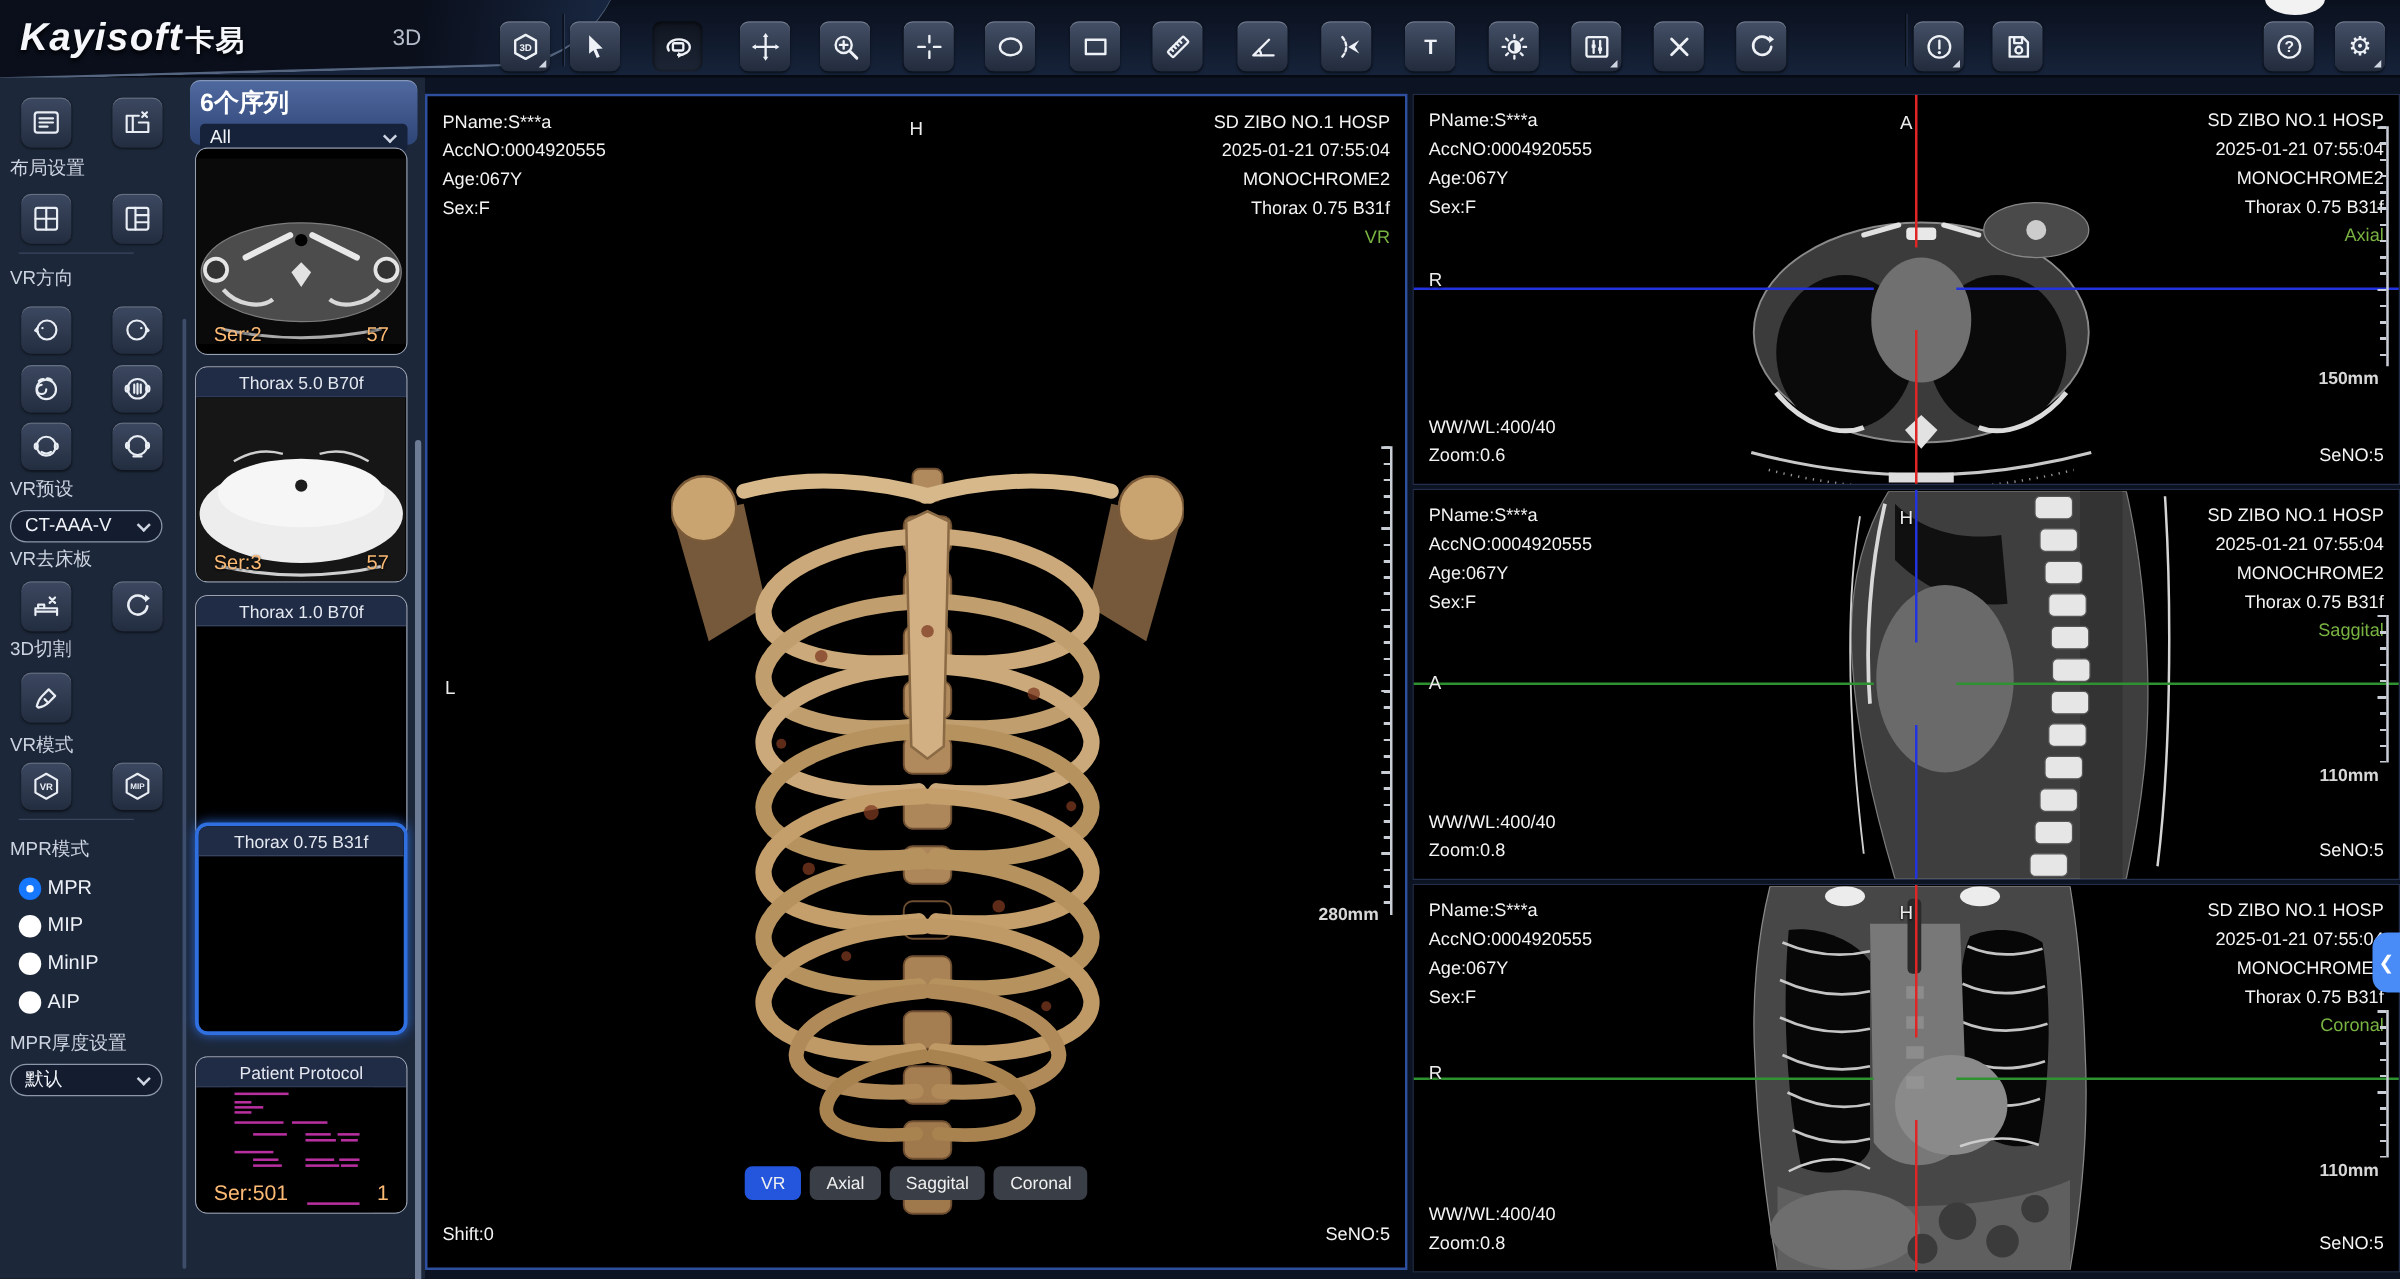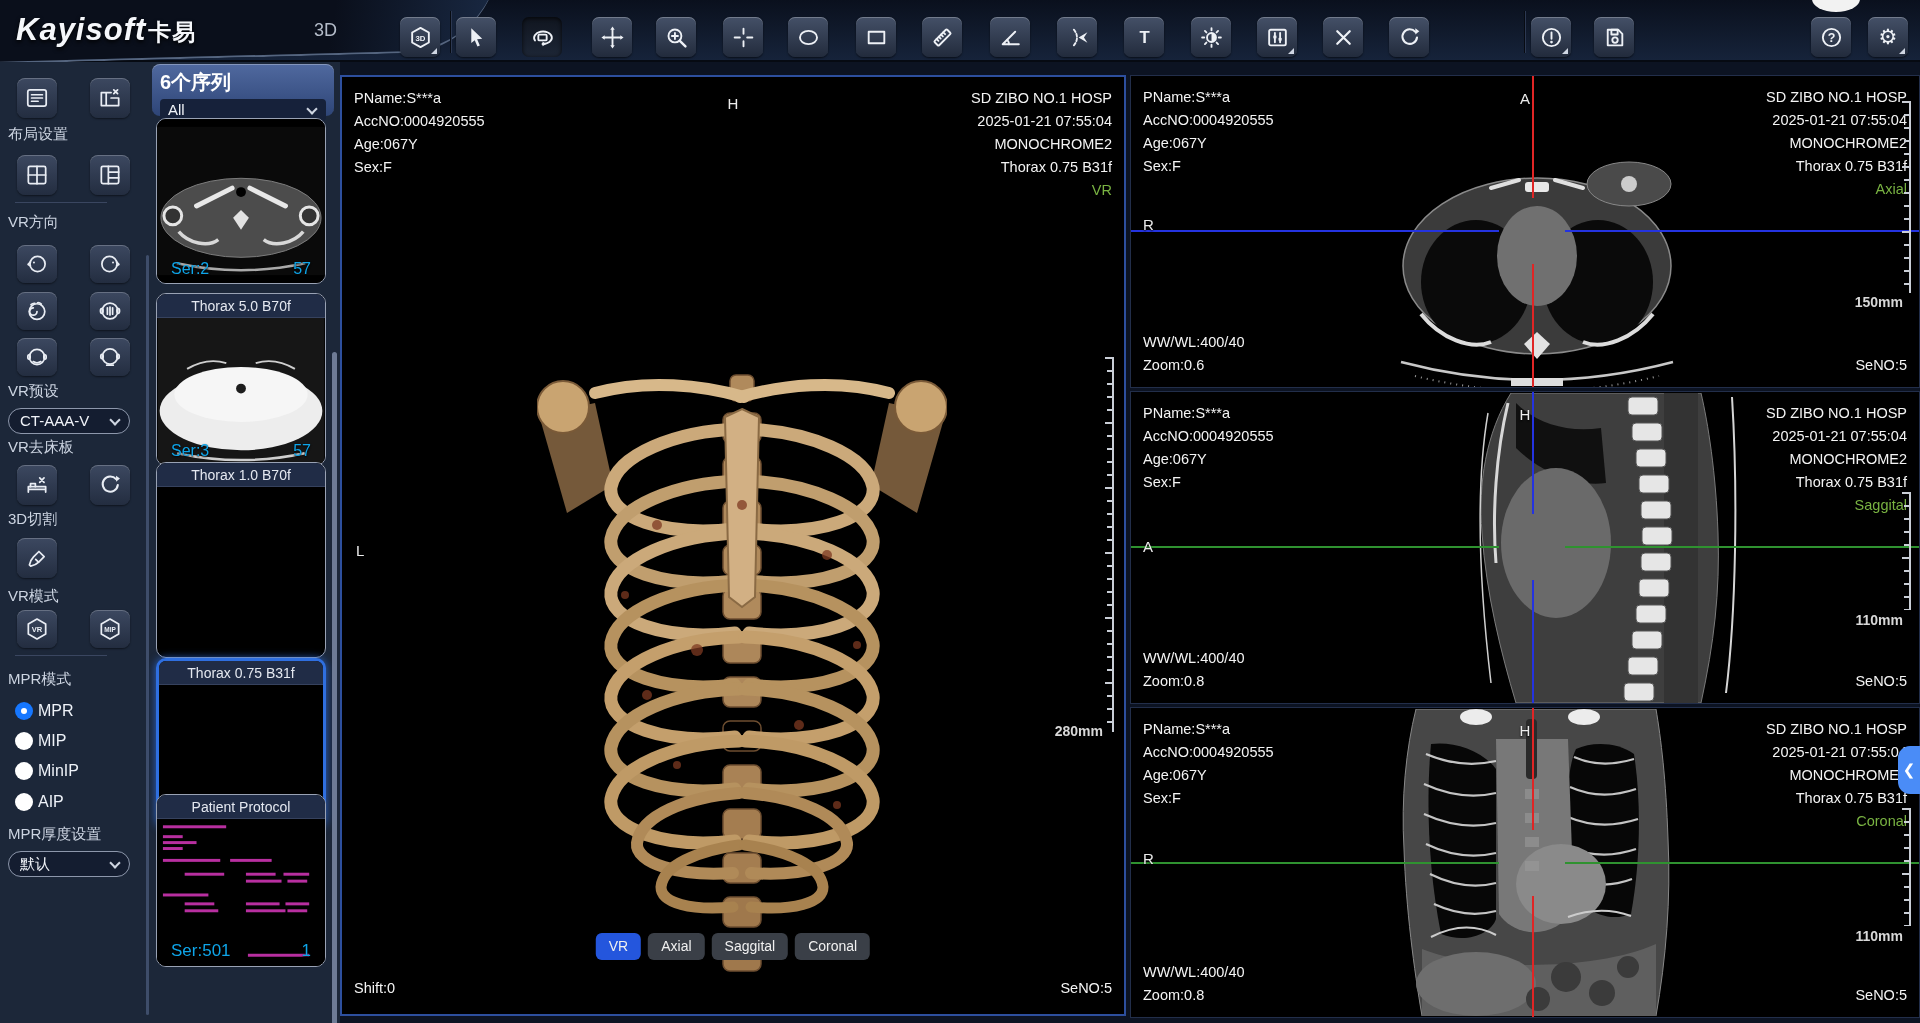--- a/index.html
+++ b/index.html
@@ -68,21 +68,21 @@
   .series-filter .chev { top:6px; }
   .card { position:absolute; left:156px; width:170px; border:1px solid #99a2b4;
     border-radius:10px; background:#000; overflow:hidden; cursor:pointer; }
   .card .title { height:24px; background:#202c46; border-bottom:1px solid #36425e;
     font-size:14px; color:#e4e8f0; text-align:center; line-height:24px;
     white-space:nowrap; overflow:hidden; }
   .card .img { position:relative; width:100%; height:calc(100% - 24px); background:#000; }
   .card.cut .img { height:100%; }
   .card.selected { border:3px solid #2f6fe0; box-shadow:0 0 9px rgba(47,111,224,.85); }
   .card .foot { position:absolute; left:0; right:0; bottom:5px; display:flex;
-    justify-content:space-between; padding:0 14px; font-size:16px; color:#0ea5e9;
+    justify-content:space-between; padding:0 14px; font-size:16px; color:#fdba74;
     text-shadow:0 1px 2px #000; }
   .card svg.thumb { position:absolute; inset:0; width:100%; height:100%; }
 
   
   .panel { position:absolute; background:#000; }
   .vr-panel { left:340px; top:75px; width:786px; height:941px; border:2px solid #2d4f9e; }
   .mpr { left:1130px; width:790px; border:1px solid #222e4a; }
   #axial { top:75px; height:313px; }
   #sag   { top:391px; height:313px; }
   #cor   { top:707px; height:311px; }
@@ -444,29 +444,29 @@
         <path d="M30 52 Q50 40 70 46 M100 46 Q120 40 140 52" stroke="#cfcfcf" stroke-width="2" fill="none"></path>
         <path d="M20 138 Q85 152 150 138" stroke="#cfcfcf" stroke-width="2.5" fill="none"></path>
       </svg>
       <div class="foot">
         <span>Ser:3</span>
         <span>57</span>
       </div>
     </div>
   </div>
 
-  <div class="card" style="top:400px;height:196px">
+  <div class="card" style="top:414px;height:196px">
     <div class="title">Thorax 1.0 B70f</div>
   </div>
 
   <div class="card selected" style="top:596px;height:170px">
     <div class="title">Thorax 0.75 B31f</div>
   </div>
 
-  <div class="card" style="top:732px;height:173px">
+  <div class="card" style="top:783px;height:126px">
     <div class="title">Patient Protocol</div>
     <div class="img">
       <svg class="thumb" viewBox="0 0 170 148">
         <rect width="170" height="148" fill="#000"></rect>
         <g fill="#b82fa0">
           <rect x="6" y="6" width="64" height="3"></rect>
             <rect x="6" y="16" width="20" height="3"></rect>
           <rect x="6" y="22" width="34" height="3"></rect>
             <rect x="6" y="28" width="20" height="3"></rect>
           <rect x="6" y="40" width="58" height="3"></rect>

